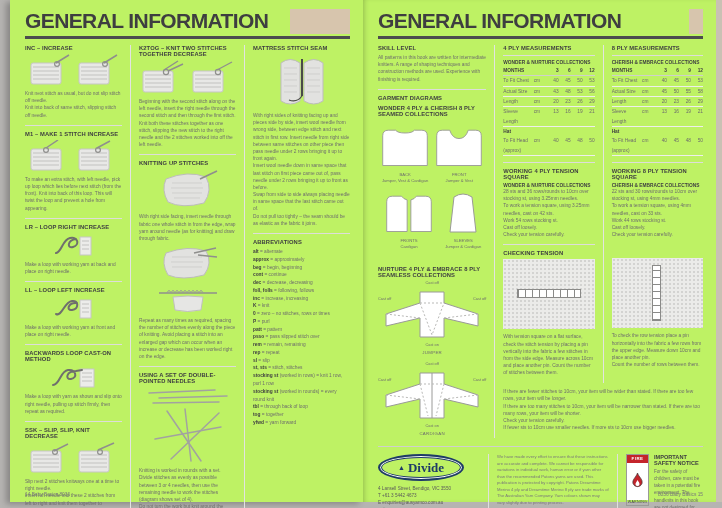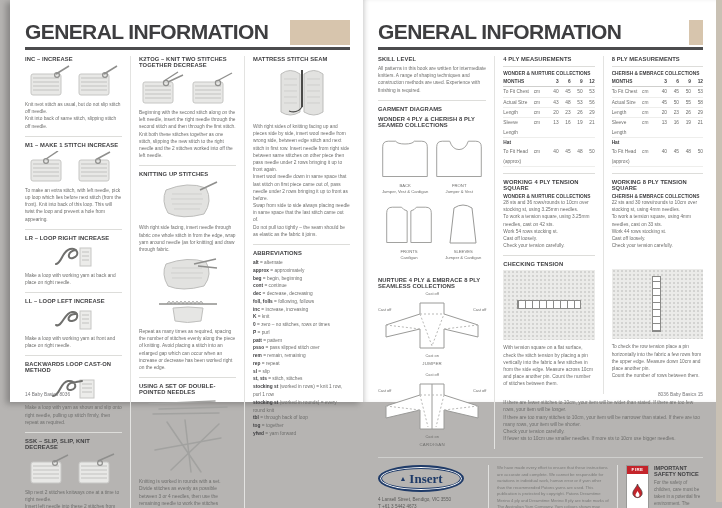--- a/index.html
+++ b/index.html
@@ -1,19 +1,19 @@
 <!DOCTYPE html>
 <html><head>
 <meta charset="utf-8">
 <style>
   * { margin:0; padding:0; box-sizing:border-box; }
   html,body { width:722px; height:508px; overflow:hidden; }
   body { background:#b6b4b2; font-family:"Liberation Sans", sans-serif; position:relative; }
   .spread { position:absolute; left:10px; top:0; display:flex; }
-  .page { width:353px; height:402px; background:#ffffff; padding:20px 13px 16px 15px; position:relative; }
+  .page { width:353px; height:502px; background:#bef264; padding:9px 13px 16px 15px; position:relative; }
   .page-left { box-shadow:-4px 2px 6px rgba(0,0,0,.25); }
   .page-right { box-shadow:inset 4px 0 6px -4px rgba(0,0,0,.3); }
   .edge-strip { position:absolute; left:716px; top:0; width:6px; height:502px; background:#c9c1b4; }
 
   .hd { display:flex; align-items:stretch; justify-content:space-between; margin-bottom:2px; }
   .hd h1 { font-size:21px; font-weight:800; letter-spacing:-0.6px; color:#3e3e40; line-height:1.1; }
   .tanblock { background:#d7c5ad; height:25px; }
   .tan-l { width:60px; }
   .tan-r { width:14px; }
   .hd-rule { border-bottom:3px solid #4c4c4e; margin-bottom:6px; }
@@ -571,21 +571,21 @@
 If there are too many stitches to 10cm, your item will be narrower than stated. If there are too many rows, your item will be shorter.
 Check your tension carefully.
 If fewer sts to 10cm use smaller needles. If more sts to 10cm use bigger needles.</div>
       </div>
     </div>
 
     <div class="pub">
       <div class="pub-left">
         <div class="patons-oval">
           <span class="mark">▲</span>
-          <span class="brand">Insert</span>
+          <span class="brand">Divide</span>
         </div>
         <div class="contact">4 Lansell Street, Bendigo, VIC 3550</div>
         <div class="contact">T +61 3 5442 4673</div>
         <div class="contact">E enquiries@ausyarnco.com.au</div>
         <div class="contact" style="font-weight:700;">patonsyarns.com.au</div>
 
       </div>
       <div class="vr"></div>
       <div class="pub-mid">We have made every effort to ensure that these instructions are accurate and complete. We cannot be responsible for variations in individual work, human error or if yarn other than the recommended Patons yarns are used. This publication is protected by copyright. Patons Dreamtime Merino 4 ply and Dreamtime Merino 8 ply are trade marks of The Australian Yarn Company. Yarn colours shown may vary slightly due to printing process.</div>
       <div class="vr"></div>

